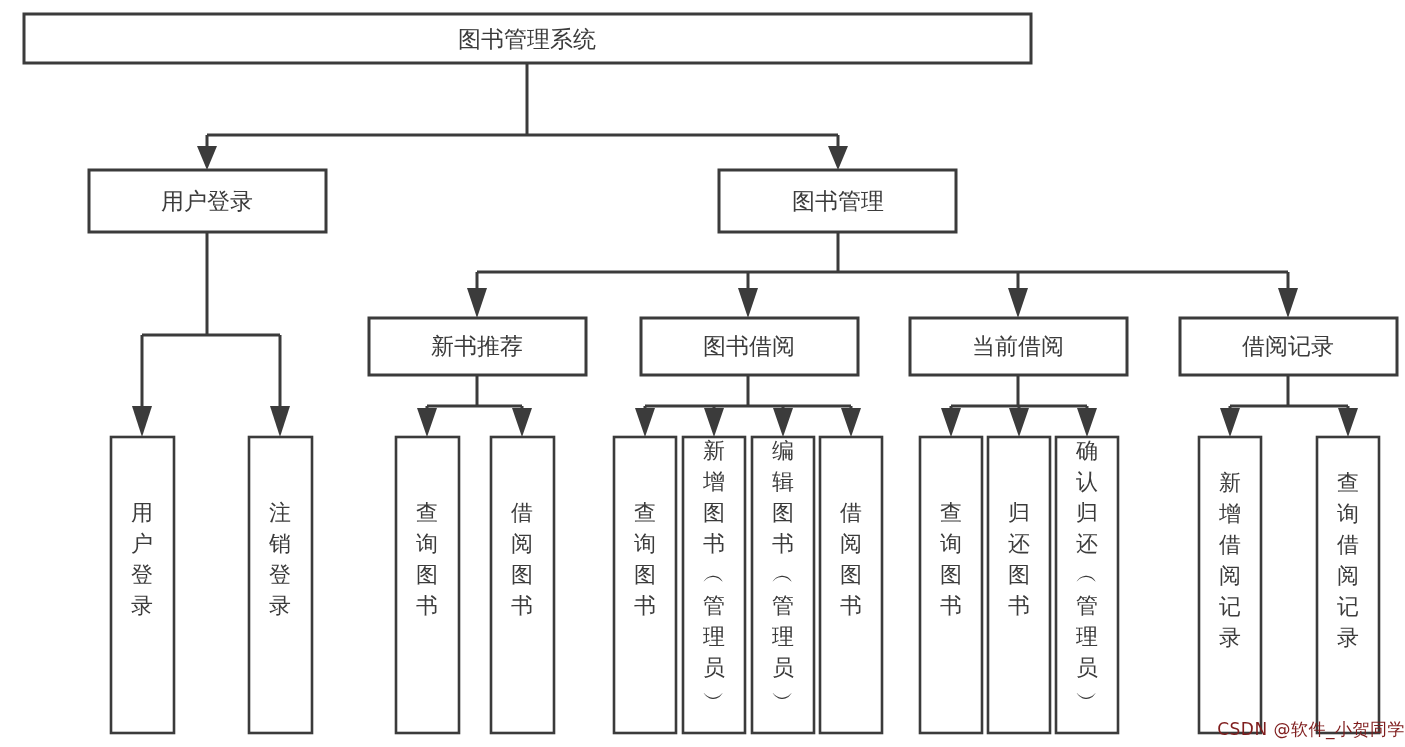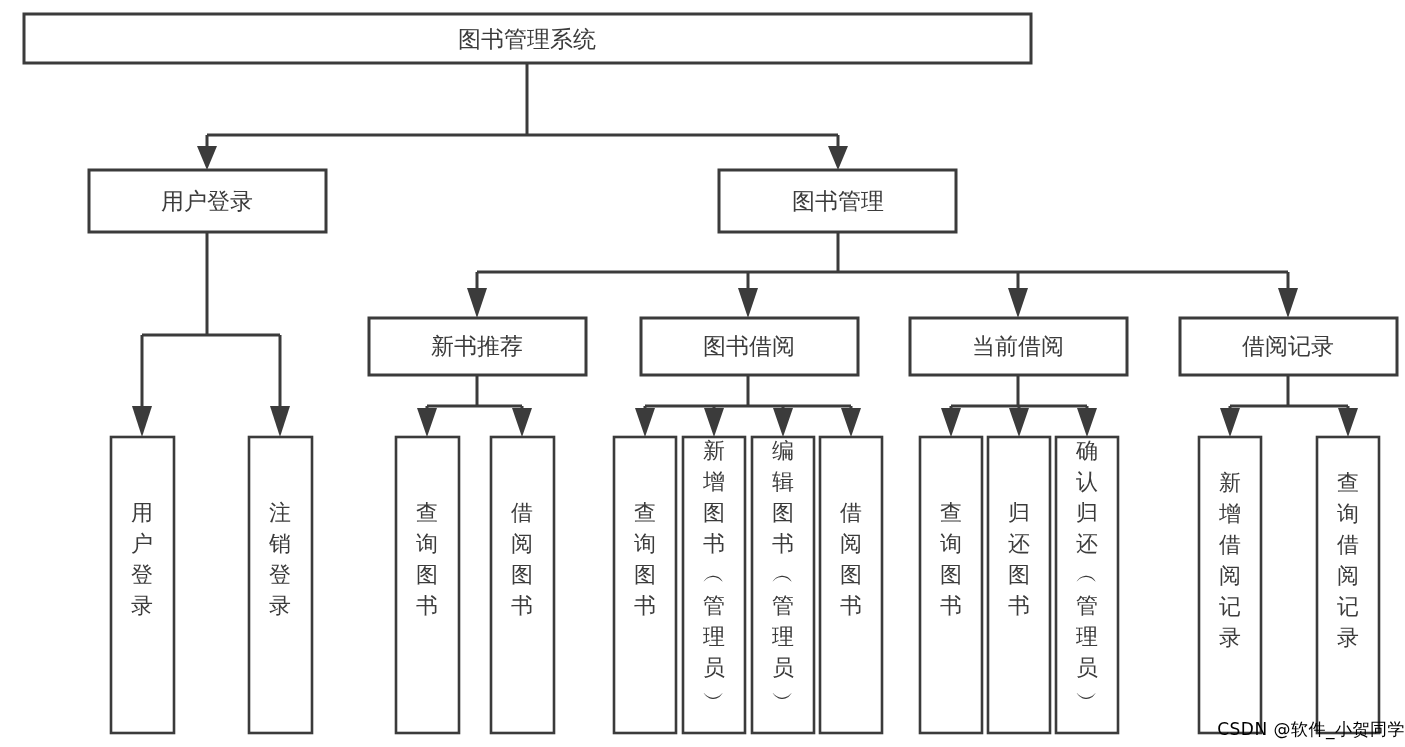--- a/index.html
+++ b/index.html
@@ -58,21 +58,21 @@
     font-size: 22px;
     fill: #3b3b3b;
     text-anchor: middle;
   }
   .watermark {
     position: absolute;
     right: 8px;
     bottom: 6px;
     font-family: "DejaVu Sans", "Liberation Sans", sans-serif;
     font-size: 17px;
-    color: #000000;
+    color: #7f1d1d;
     letter-spacing: 0.5px;
     white-space: nowrap;
     user-select: none;
   }
 </style>
 </head>
 <body>
 
 <div id="diagram-root">
 

